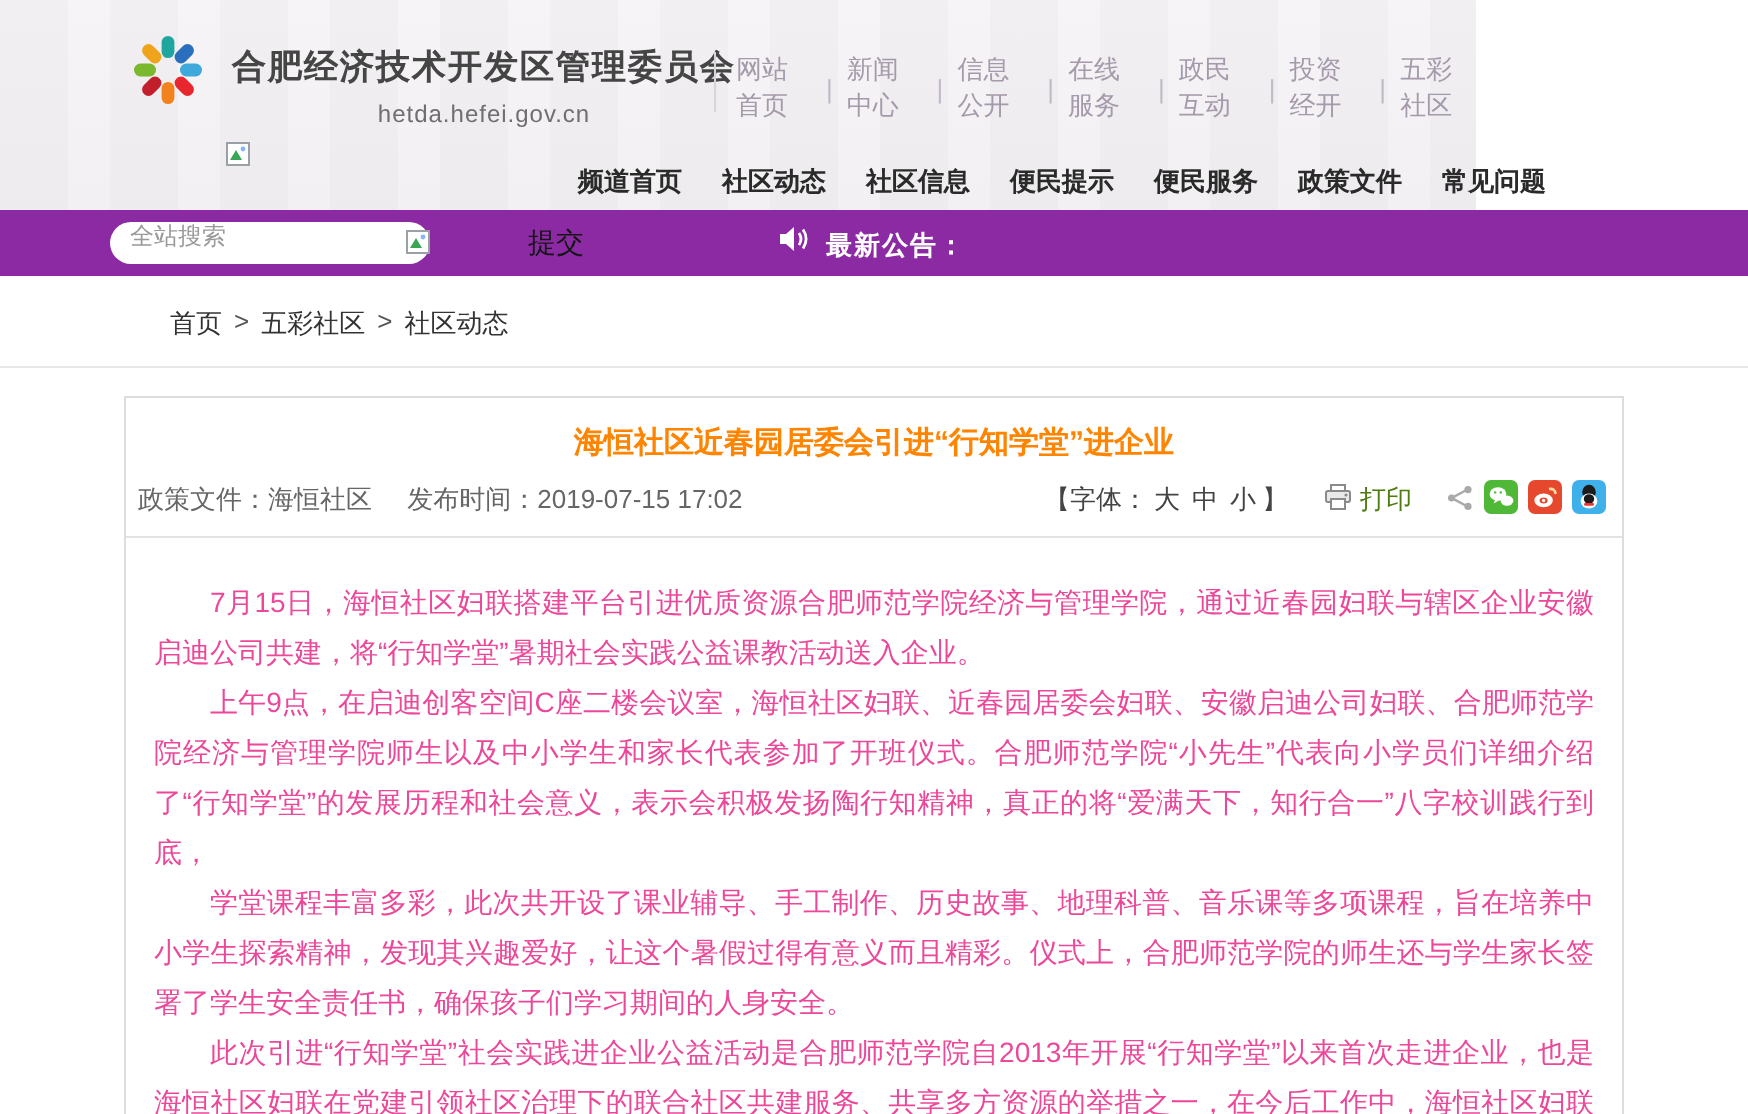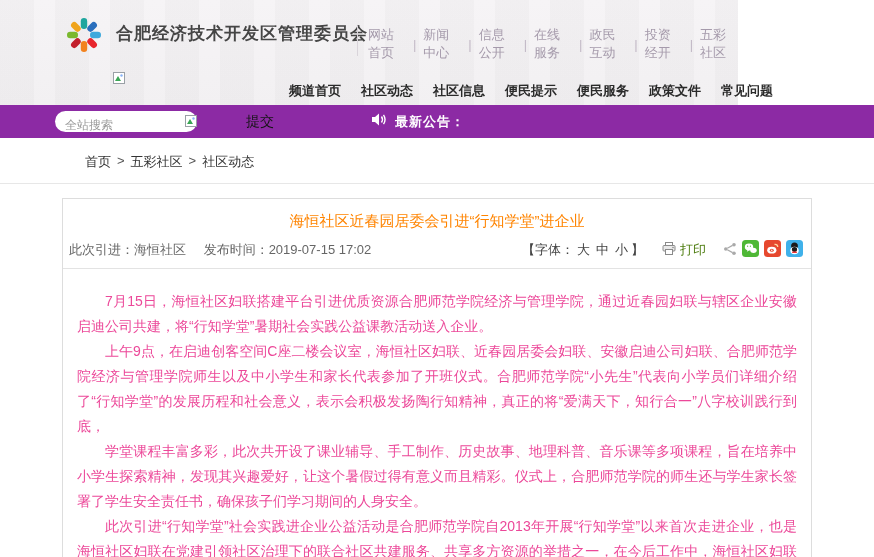--- a/index.html
+++ b/index.html
@@ -17,37 +17,37 @@
   .brand-broken { position:absolute; left:51px; top:56px; }
   .header-divider { position:absolute; left:357px; top:26px; width:1px; height:30px; background:#d9d4da; }
   .top-nav { position:absolute; left:368px; top:26px; font-size:13px; color:#a59aab; display:flex; align-items:center; }
   .top-nav .t-item { cursor:pointer; }
   .top-nav .sep { color:#c3bac7; margin:0 7px; }
   .channel-nav { position:absolute; left:289px; top:82px; display:flex; font-size:13px; font-weight:bold; color:#2a2a2a; }
   .channel-nav .c-item { width:52px; margin-right:20px; cursor:pointer; white-space:nowrap; }
 
   
   .purple-bar { width:874px; height:33px; background:#8c2aa4; display:flex; align-items:center; padding-left:55px; }
-  .search-pill { width:142px; height:21px; background:#fff; border-radius:11px; display:flex; align-items:flex-end; padding:0 10px; }
+  .search-pill { width:160px; height:21px; background:#fff; border-radius:11px; display:flex; align-items:flex-start; padding:0 10px; }
   .search-pill input { border:none; outline:none; width:100%; font-size:12px; color:#444; background:transparent; }
   .search-pill input::placeholder { color:#9a9a9a; }
   .submit-btn { display:flex; align-items:center; margin-left:-12px; cursor:pointer;gap:48px; }
   .submit-btn span { font-size:14px; color:#151515; }
   .announce { display:flex; align-items:flex-end; margin-left:97px; }
   .announce-label { color:#fff; font-size:13px; font-weight:bold; margin-left:8px; letter-spacing:1px; }
 
   
   .breadcrumb { padding:15px 0 12px 85px; font-size:13px; color:#333; display:flex; }
   .breadcrumb .b-item { cursor:pointer; }
   .breadcrumb .b-sep { margin:0 6px; color:#555; }
   .rule { border:none; border-top:1px solid #e7e7e7; }
 
   
   .article-box { width:750px; margin:14px auto 0; border:1px solid #ddd; min-height:400px; }
-  .article-title { text-align:center; font-size:15px; font-weight:normal; color:#ff8400; padding:13px 10px 2px; }
+  .article-title { text-align:center; font-size:15px; font-weight:bold; color:#ff8400; padding:13px 10px 2px; }
   .meta-row { display:flex; justify-content:space-between; align-items:center;
               padding:7px 8px 8px 6px; border-bottom:1px solid #e3e3e3; font-size:13px; color:#666; }
   .meta-left span { margin-right:14px; }
   .meta-right { display:flex; align-items:center; color:#444; }
   .font-size-link { margin:0 3px; cursor:pointer; }
   .print-btn { display:flex; align-items:center; margin-left:14px; margin-right:12px; cursor:pointer; }
   .print-btn span { margin-left:4px; color:#4d7c0f; }
   .share-icons { display:flex; align-items:center; }
   .share-icons > * { margin-left:5px; cursor:pointer; }
   .article-body { padding:20px 14px 30px; }
@@ -83,20 +83,21 @@
               <rect x="-3.2" y="-17" width="6.4" height="11" rx="3.2" fill="#7ab82e"></rect>
             </g>
           <g transform="rotate(315)">
               <rect x="-3.2" y="-17" width="6.4" height="11" rx="3.2" fill="#f0a41c"></rect>
             </g>
         </g>
       </svg>
     </span>
     <div class="brand-text">
       <div class="site-title">合肥经济技术开发区管理委员会</div>
+      <div class="site-url">hetda.hefei.gov.cn</div>
     </div>
   </div>
   <span class="brand-broken" style="position:absolute;left:113px;top:70px;">
     <svg width="12" height="12" viewBox="0 0 12 12">
         <rect x="0.5" y="0.5" width="11" height="11" fill="#fff" stroke="#9aa0a6"></rect>
         <polygon points="2,9 5,4 8,9" fill="#3aa655"></polygon>
         <circle cx="8.5" cy="3.5" r="1.2" fill="#8ab4f8"></circle>
       </svg>
   </span>
   <div class="header-divider"></div>
@@ -161,21 +162,21 @@
   <span class="b-sep">&gt;</span>
   <span class="b-item">社区动态</span>
 </div>
 <hr class="rule">
 
 <div class="article-box">
   <h1 class="article-title">海恒社区近春园居委会引进“行知学堂”进企业</h1>
 
   <div class="meta-row">
     <div class="meta-left">
-      <span>此次引进：海恒社区</span>
+      <span>政策文件：海恒社区</span>
       <span>发布时间：2019-07-15 17:02</span>
     </div>
     <div class="meta-right">
       <span>【字体：</span>
       <span class="font-size-link">大</span>
       <span class="font-size-link">中</span>
       <span class="font-size-link">小</span>
       <span>】</span>
 
       <div class="print-btn">

